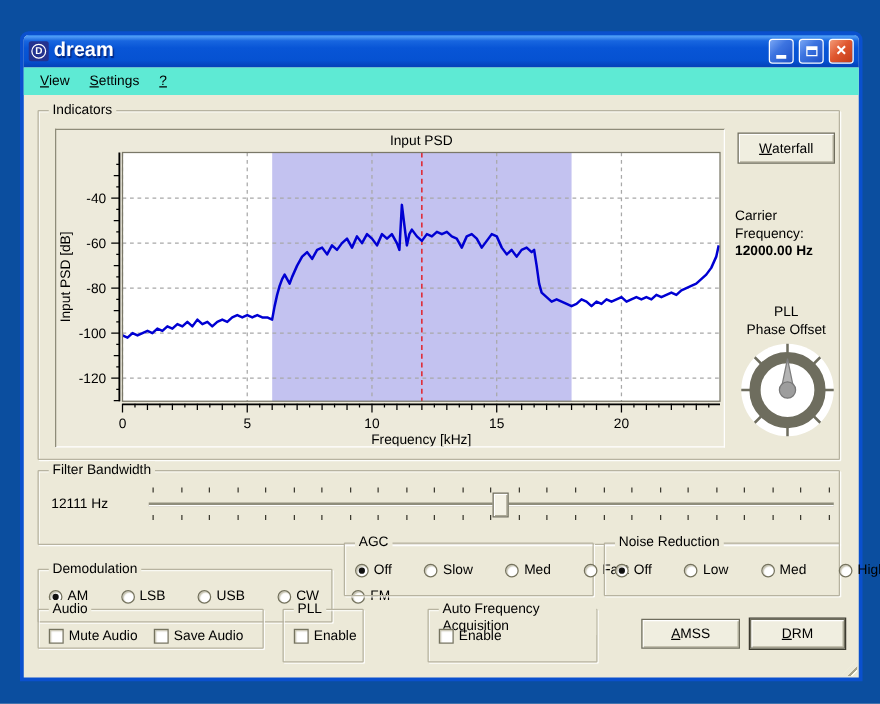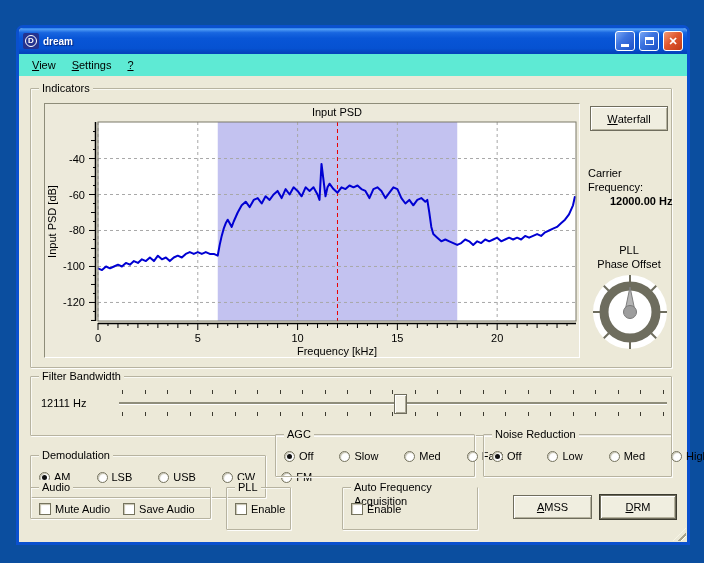--- a/index.html
+++ b/index.html
@@ -25,21 +25,21 @@
   }
   .app-icon {
     width:16px; height:16px; background:#24338f; border-radius:2px;
     display:flex; align-items:center; justify-content:center; flex:0 0 auto;
   }
   .app-icon .ring {
     width:12px; height:12px; border:1px solid #fff; border-radius:50%;
     display:flex; align-items:center; justify-content:center;
     color:#fff; font-weight:bold; font-size:8px; line-height:1;
   }
-  .title-text { color:#fff; font-weight:bold; font-size:10px; text-shadow:1px 1px 1px #00227a; flex:1 1 auto; }
+  .title-text { color:#fff; font-weight:bold; font-size:16px; text-shadow:1px 1px 1px #00227a; flex:1 1 auto; }
   .tb-btn {
     width:20px; height:20px; border:1px solid #fff; border-radius:3px;
     display:flex; align-items:center; justify-content:center;
     color:#fff; font-weight:bold; flex:0 0 auto;
     background:linear-gradient(135deg,#7aa7f5 0%,#3d74e0 40%,#1c50c8 100%);
     font-size:11px; line-height:1;
   }
   .tb-btn.close { background:linear-gradient(135deg,#f29a77 0%,#e0572f 45%,#c23a17 100%); }
   .glyph-min { width:8px; height:3px; background:#fff; margin-top:9px; }
   .glyph-max { width:9px; height:8px; border:1px solid #fff; border-top:3px solid #fff; background:transparent; }
@@ -69,21 +69,21 @@
   .btn {
     background:#f0eee0;
     border:1px solid #6f6d5d;
     box-shadow:inset 1px 1px 0 #ffffff, inset -1px -1px 0 #b5b29e;
     display:flex; align-items:center; justify-content:center;
     font-size:11px; color:#000;
   }
   .btn.default { box-shadow:inset 1px 1px 0 #ffffff, inset -1px -1px 0 #b5b29e, 0 0 0 1px #3c3b30; }
   .waterfall-btn { position:absolute; left:571px; top:78px; width:78px; height:25px; }
   .carrier-block { position:absolute; left:569px; top:138px; width:100px; line-height:14px; }
-  .carrier-value { font-weight:bold;margin-left:22px; }
+  .carrier-value { font-weight:bold; }
   .pll-dial-label { position:absolute; left:560px; top:215px; width:100px; text-align:center; line-height:14px; }
   .dial { position:absolute; left:573px; top:246px; }
   
   .fb-value { position:absolute; left:10px; top:20px; }
   .slider { position:absolute; left:88px; top:8px; width:548px; height:36px; }
   .slider .groove {
     position:absolute; left:0; right:0; top:17px; height:3px;
     background:#8f8d7b; border-bottom:1px solid #fff;
   }
   .ticks { position:absolute; left:3px; right:3px; height:4px; display:flex; justify-content:space-between; }

